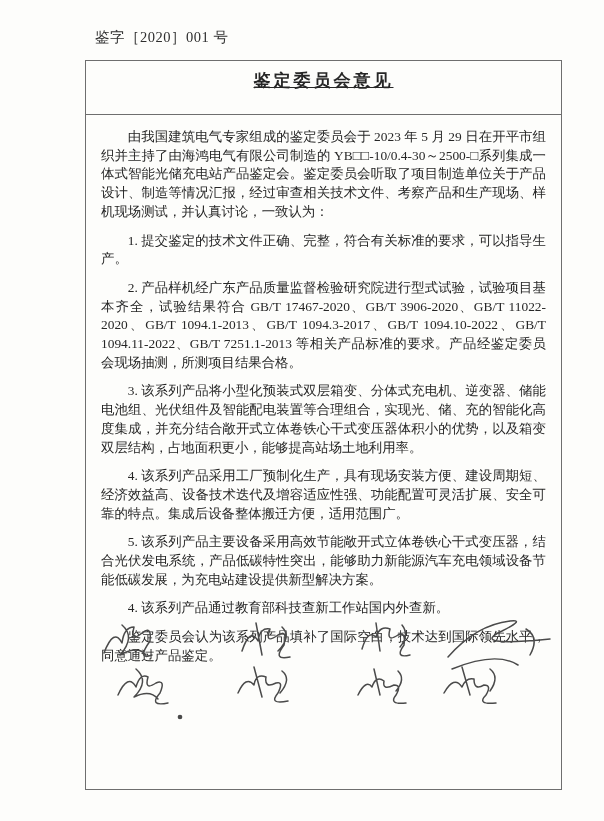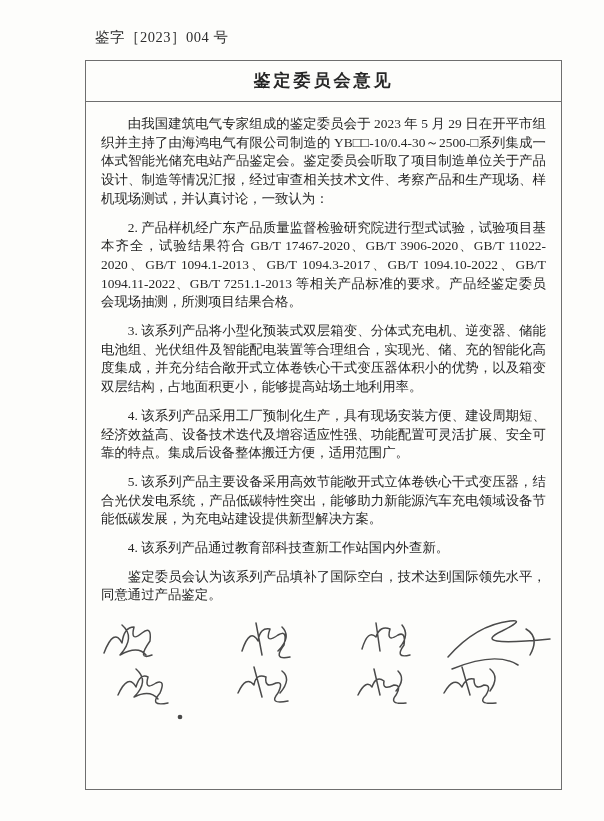--- a/index.html
+++ b/index.html
@@ -32,23 +32,24 @@
     height: 730px;
     border: 1px solid #6e6e6e;
     box-sizing: border-box;
     background: transparent;
   }
   .frame-title {
     text-align: center;
     font-size: 17px;
     font-weight: bold;
     letter-spacing: 3px;
-    padding: 8px 0 9px 0;
+    padding: 8px 0 22px 0;
     border-bottom: 1px solid #6e6e6e;
     color: #262626;
+    text-decoration: underline;
   }
   .body-text {
     padding: 3px 5px 0 5px;
     font-size: 13.4px;
     line-height: 18.7px;
     text-align: justify;
     color: #262626;
   }
   .body-text p {
     margin: 10px;
@@ -81,28 +82,29 @@
     top: 634px;
     font-size: 13.5px;
     color: #262626;
   }
 </style>
 </head>
 <body>
 
 <div class="page">
 
-  <div class="doc-number">鉴字［2023］004 号</div>
+  <div class="doc-number">鉴字［2020］001 号</div>
 
   <div class="frame">
 
     <div class="frame-title">鉴定委员会意见</div>
 
     <div class="body-text">
       <p>由我国建筑电气专家组成的鉴定委员会于 2023 年 5 月 29 日在开平市组织并主持了由海鸿电气有限公司制造的 YB□□-10/0.4-30～2500-□系列集成一体式智能光储充电站产品鉴定会。鉴定委员会听取了项目制造单位关于产品设计、制造等情况汇报，经过审查相关技术文件、考察产品和生产现场、样机现场测试，并认真讨论，一致认为：</p>
+      <p>1. 提交鉴定的技术文件正确、完整，符合有关标准的要求，可以指导生产。</p>
       <p>2. 产品样机经广东产品质量监督检验研究院进行型式试验，试验项目基本齐全，试验结果符合 GB/T 17467-2020、GB/T 3906-2020、GB/T 11022-2020、GB/T 1094.1-2013、GB/T 1094.3-2017、GB/T 1094.10-2022、GB/T 1094.11-2022、GB/T 7251.1-2013 等相关产品标准的要求。产品经鉴定委员会现场抽测，所测项目结果合格。</p>
       <p>3. 该系列产品将小型化预装式双层箱变、分体式充电机、逆变器、储能电池组、光伏组件及智能配电装置等合理组合，实现光、储、充的智能化高度集成，并充分结合敞开式立体卷铁心干式变压器体积小的优势，以及箱变双层结构，占地面积更小，能够提高站场土地利用率。</p>
       <p>4. 该系列产品采用工厂预制化生产，具有现场安装方便、建设周期短、经济效益高、设备技术迭代及增容适应性强、功能配置可灵活扩展、安全可靠的特点。集成后设备整体搬迁方便，适用范围广。</p>
       <p>5. 该系列产品主要设备采用高效节能敞开式立体卷铁心干式变压器，结合光伏发电系统，产品低碳特性突出，能够助力新能源汽车充电领域设备节能低碳发展，为充电站建设提供新型解决方案。</p>
       <p>4. 该系列产品通过教育部科技查新工作站国内外查新。</p>
       <p>鉴定委员会认为该系列产品填补了国际空白，技术达到国际领先水平，同意通过产品鉴定。</p>
     </div>
 
 
     <div class="signatures">

